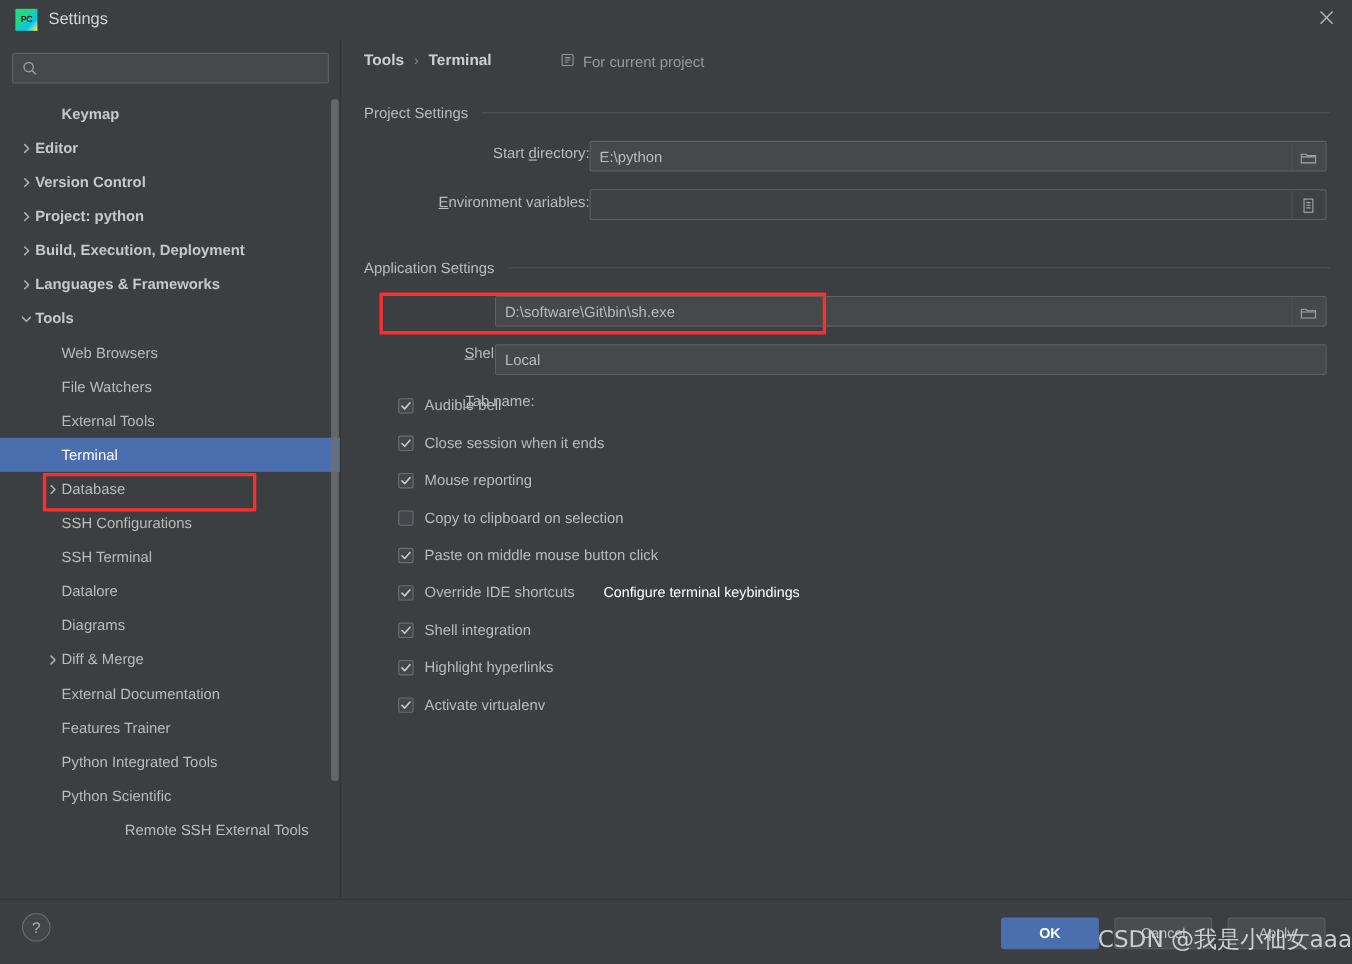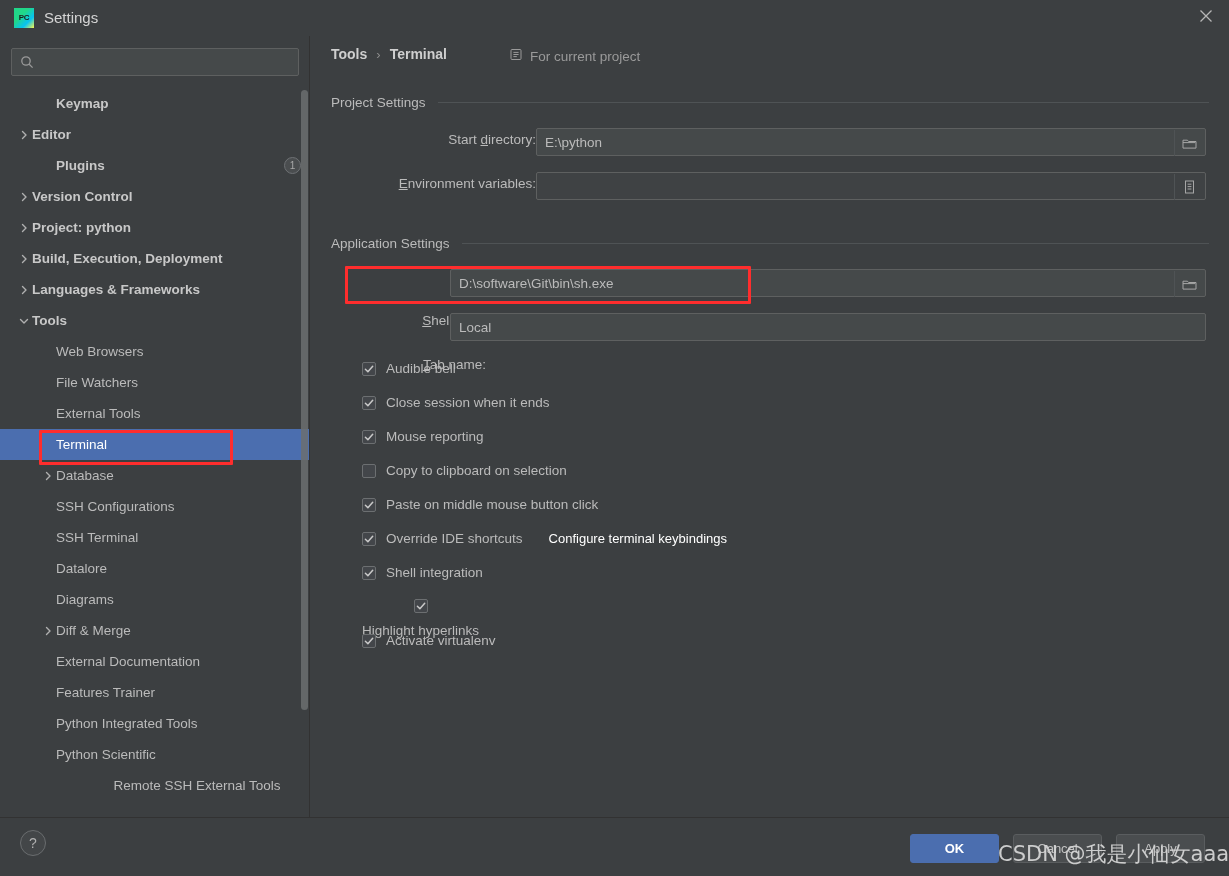--- a/index.html
+++ b/index.html
@@ -230,33 +230,20 @@
         <span class="tree-label bold">Keymap</span>
       </div>
       <div class="tree-row" style="padding-left: 16px;">
         <span class="arrow">
           <svg width="12" height="12" viewBox="0 0 12 12" aria-hidden="true">
             <path d="M4.5 2.5 L8 6 L4.5 9.5" stroke="#b0b0b0" stroke-width="1.4" fill="none" stroke-linecap="round" stroke-linejoin="round"></path>
           </svg>
         </span>
         <span class="tree-label bold">Editor</span>
       </div>
-      <div class="tree-row" style="padding-left: 40px;">
-        <span class="arrow none"></span>
-        <span class="tree-label bold">Plugins</span>
-        <span class="row-right">
-          <span class="badge">1</span>
-          <span class="copy-ico">
-            <svg width="13" height="13" viewBox="0 0 13 13" aria-hidden="true">
-              <rect x="3" y="1.5" width="8" height="9" stroke="#9a9a9a" stroke-width="1" fill="none"></rect>
-              <rect x="1.2" y="3.4" width="8" height="9" stroke="#9a9a9a" stroke-width="1" fill="#3c3f41"></rect>
-            </svg>
-          </span>
-        </span>
-      </div>
       <div class="tree-row" style="padding-left: 16px;">
         <span class="arrow">
           <svg width="12" height="12" viewBox="0 0 12 12" aria-hidden="true">
             <path d="M4.5 2.5 L8 6 L4.5 9.5" stroke="#b0b0b0" stroke-width="1.4" fill="none" stroke-linecap="round" stroke-linejoin="round"></path>
           </svg>
         </span>
         <span class="tree-label bold">Version Control</span>
         <span class="row-right">
           <span class="copy-ico">
             <svg width="13" height="13" viewBox="0 0 13 13" aria-hidden="true">
@@ -558,21 +545,21 @@
         <a class="link">Configure terminal keybindings</a>
       </div>
       <div class="cbrow" style="left: 52px; top: 529px;">
         <span class="cbox">
           <svg width="10" height="10" viewBox="0 0 10 10" aria-hidden="true">
             <path d="M1.4 5.2 L3.9 7.7 L8.7 2.2" stroke="#c9c9c9" stroke-width="1.5" fill="none" stroke-linecap="round" stroke-linejoin="round"></path>
           </svg>
         </span>
         <span>Shell integration</span>
       </div>
-      <div class="cbrow" style="left: 52px; top: 563px; flex-direction: column;">
+      <div class="cbrow" style="left: 52px; top: 563px;">
         <span class="cbox">
           <svg width="10" height="10" viewBox="0 0 10 10" aria-hidden="true">
             <path d="M1.4 5.2 L3.9 7.7 L8.7 2.2" stroke="#c9c9c9" stroke-width="1.5" fill="none" stroke-linecap="round" stroke-linejoin="round"></path>
           </svg>
         </span>
         <span>Highlight hyperlinks</span>
       </div>
       <div class="cbrow" style="left: 52px; top: 597px;">
         <span class="cbox">
           <svg width="10" height="10" viewBox="0 0 10 10" aria-hidden="true">

